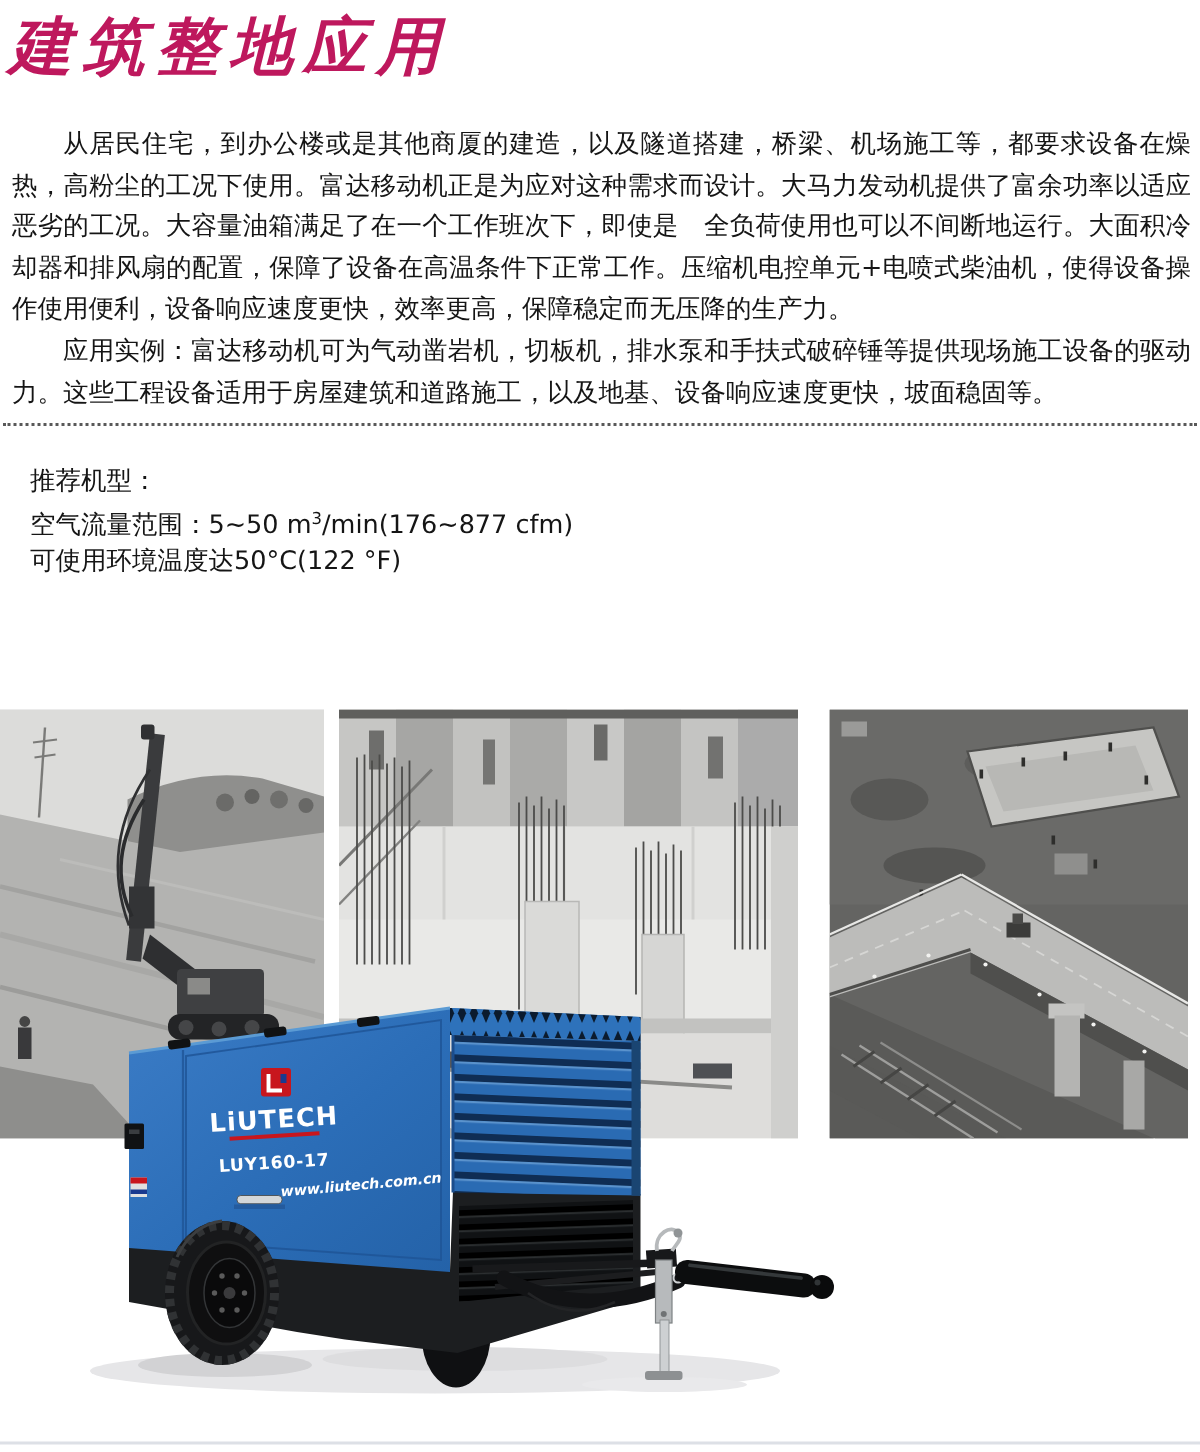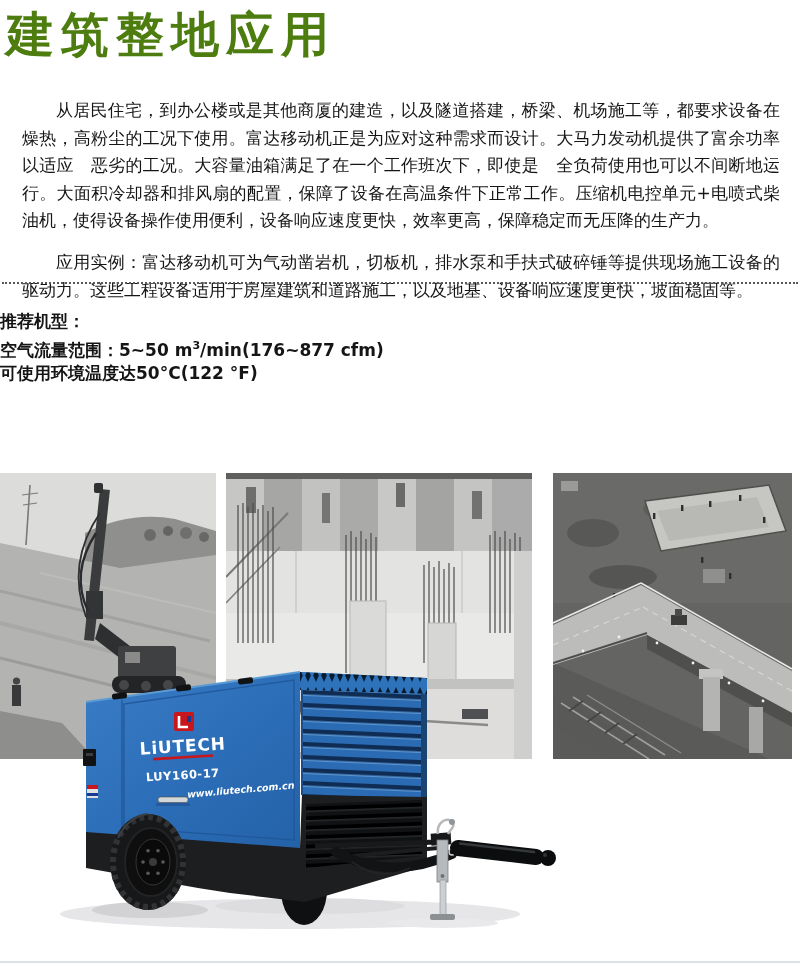--- a/index.html
+++ b/index.html
@@ -3,34 +3,34 @@
 <meta charset="utf-8">
 <style>
   html,body{margin:0;padding:0;}
   body{
     width:800px;height:968px;position:relative;background:#ffffff;
     font-family:"DejaVu Sans","Liberation Sans",sans-serif;
     overflow:hidden;color:#151515;
   }
   #title{
     position:absolute;top:8px;left:6px;margin:0;
-    font-size:48px;font-weight:bold;letter-spacing:7px;color:#4d7c0f;line-height:1.1;
+    font-size:42px;font-weight:bold;letter-spacing:7px;color:#be185d;line-height:1.1;font-style:italic;
   }
   .intro{
     position:absolute;top:83px;left:8px;right:6px;
     font-size:17px;line-height:27.6px;text-align:justify;
   }
-  .intro p{margin:14px;text-indent:2em;}
+  .intro p{margin:0;text-indent:2em;}
   .divider{
     position:absolute;top:282px;left:2px;right:2px;height:0;
     border-top:2px dotted #595959;
   }
   .specs{
-    position:absolute;top:310px;left:0;
-    font-size:17px;line-height:23.6px;font-weight:bold;
+    position:absolute;top:310px;left:20px;
+    font-size:17px;line-height:23.6px;
   }
   .specs sup{font-size:11px;}
   .photos{
     position:absolute;top:473px;left:0;display:flex;z-index:1;
   }
   .photo{height:286px;display:block;}
   .photo-left{width:216px;margin-right:10px;}
   .photo-mid{width:306px;margin-right:21px;}
   .photo-right{width:239px;}
   .product{

